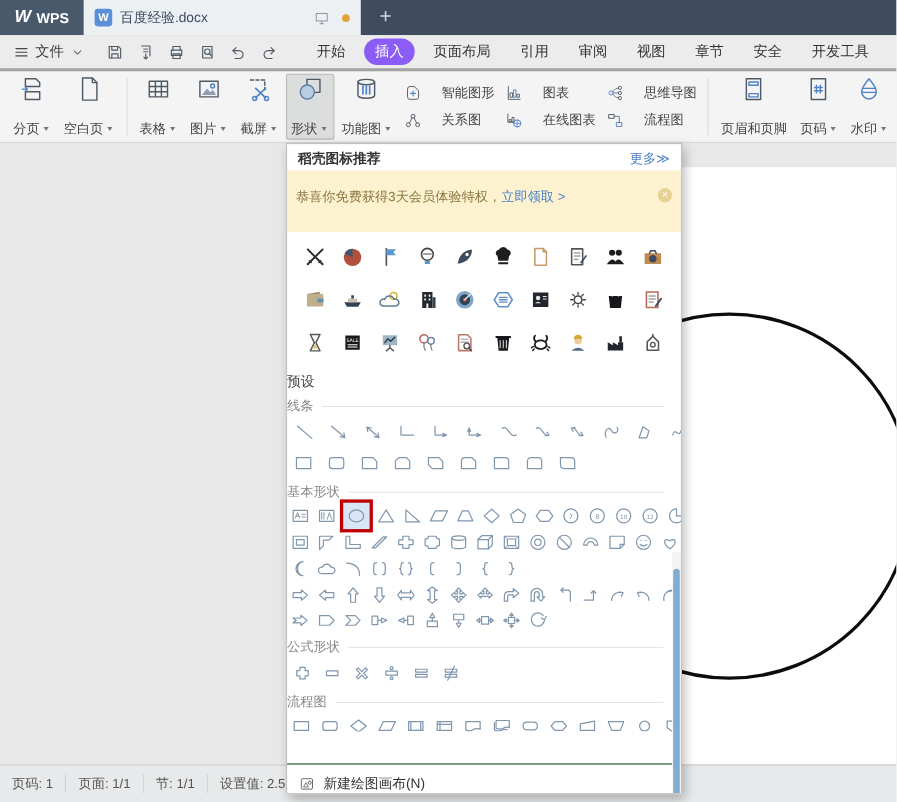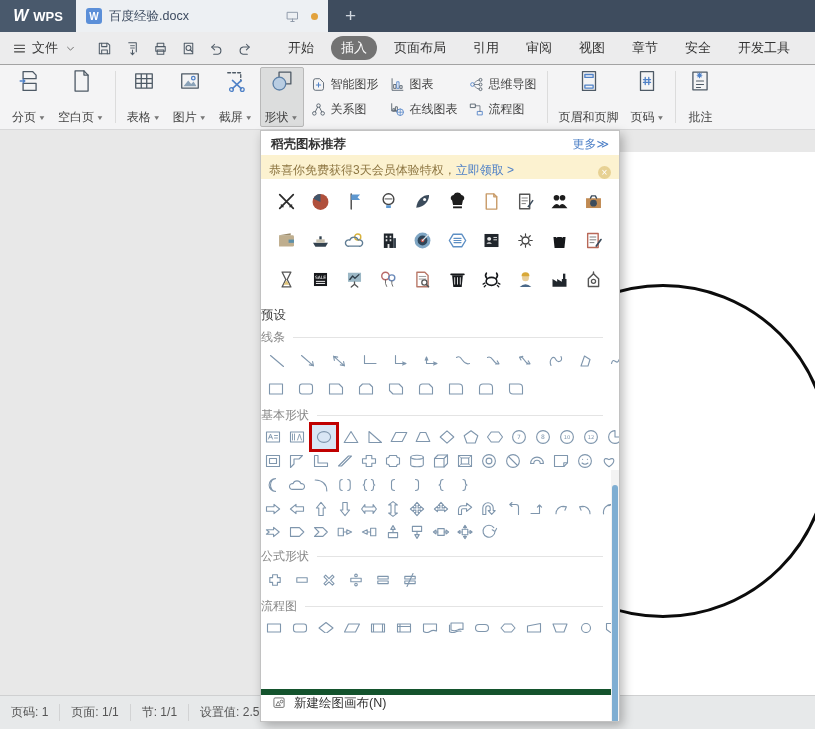--- a/index.html
+++ b/index.html
@@ -9,69 +9,69 @@
 
 .titlebar{position:absolute;left:0;top:0;width:815px;height:32px;background:#3e4c5e;display:flex;align-items:stretch;z-index:3}
 .brand{width:76px;background:#49596c;color:#fff;display:flex;align-items:center;justify-content:center;gap:5px;font-weight:bold;font-size:13px}
 .brand .w{font-style:italic;font-size:16px}
 .doctab{width:232px;background:#edf0f3;display:flex;align-items:center;padding:0 10px;gap:7px}
 .docicon{width:16px;height:16px;border-radius:3px;background:#5b8fd8;color:#fff;font-size:10px;font-weight:bold;display:flex;align-items:center;justify-content:center}
 .doctitle{color:#3d4b60;font-size:12.5px;flex:1;white-space:nowrap;overflow:hidden}
 .dot{width:7px;height:7px;border-radius:50%;background:#e2a23c;margin-left:4px}
 .newtab{color:#cfd6de;font-size:19px;padding:0 17px;display:flex;align-items:center}
 
-.menubar{position:absolute;top:32px;left:0;width:815px;height:33px;background:#ececed;display:flex;align-items:center;border-bottom:1px solid #a3a3a3;z-index:3;box-sizing:border-box}
+.menubar{position:absolute;top:32px;left:0;width:815px;height:33px;background:#ececed;display:flex;align-items:center;border-bottom:3px solid #a3a3a3;z-index:3;box-sizing:border-box}
 .filebtn{display:flex;align-items:center;gap:5px;padding:0 6px 0 12px;color:#3a3a3a;font-size:13px;white-space:nowrap}
 .qicons{display:flex;align-items:center;gap:11px;padding:0 12px}
 .menutabs{display:flex;align-items:center;gap:7px;margin-left:2px;white-space:nowrap}
 .mtab{padding:3px 10px;font-size:13px;color:#333;border-radius:12px}
-.mtab.active{background:#737373;color:#fff}
+.mtab.active{background:#8b5cf6;color:#fff}
 
 .ribbon{position:absolute;top:65px;left:0;width:815px;height:65px;background:#f4f4f5;border-bottom:1px solid #d8d8d9;display:flex;align-items:center;padding-left:6px;box-sizing:border-box;z-index:3;white-space:nowrap}
 .rbtn{display:flex;flex-direction:column;align-items:center;justify-content:space-between;height:58px;padding:0 4px;border:1px solid transparent;border-radius:2px;margin:0 1px}
 .rbtn.pressed{background:#dcdddd;border-color:#b9b9b9}
 .rbtn .lbl,.sbtn .lbl{font-size:12px;color:#444;margin-top:1px;display:flex;align-items:center;gap:2px}
 .caret{font-size:8px;color:#777;transform:scaleY(.8)}
 .rdiv{width:1px;height:52px;background:#dcdcdc;margin:0 5px;flex:none}
 .scol{display:flex;flex-direction:column;justify-content:center;gap:3px;height:58px;margin:0 3px}
-.sbtn{display:flex;align-items:center;gap:4px;font-size:12px;color:#444;height:22px;padding:0 2px}
+.sbtn{display:flex;align-items:center;gap:17px;font-size:12px;color:#444;height:22px;padding:0 2px}
 
 .docarea{position:absolute;top:130px;left:0;width:815px;height:565px;background:#e8e8e8;overflow:hidden;z-index:1}
 .page{position:absolute;left:300px;top:22px;width:560px;height:543px;background:#fff}
 .circle{position:absolute;left:496px;top:154px;width:334px;height:334px;border:3px solid #0c0c0c;border-radius:50%;box-sizing:border-box}
 
 .statusbar{position:absolute;left:0;top:695px;width:815px;height:34px;background:#e7e9ea;border-top:1px solid #cfd0d1;display:flex;align-items:center;color:#555;z-index:2;box-sizing:border-box}
 .sitem{padding:0 11px;font-size:12px;white-space:nowrap}
 .sitem+.sitem{border-left:1px solid #d2d3d4}
 
 .panel{position:absolute;left:260px;top:130px;width:360px;height:592px;background:#fff;border:1px solid #c2c2c2;box-shadow:3px 4px 10px rgba(0,0,0,.28);z-index:10;box-sizing:border-box;overflow:hidden;display:flex;flex-direction:column}
 .phead{display:flex;justify-content:space-between;align-items:center;height:22px;padding:2px 10px 0;flex:none}
 .ptitle{font-weight:bold;color:#333;font-size:12.5px}
 .pmore{color:#4f81c7;font-size:12px}
-.pbanner{height:24px;background:#fcf2d0;display:flex;align-items:flex-end;padding:0 8px;flex:none}
+.pbanner{height:24px;background:#fcf2d0;display:flex;align-items:flex-start;padding:16px 8px;flex:none}
 .pbtext{color:#8d7642;font-size:12px}
 .pbact{color:#4f81c7;font-size:12px;}
 .pbclose{margin-left:auto;width:13px;height:13px;border-radius:50%;background:#e7d193;color:#fff;font-size:10px;line-height:13px;text-align:center}
 .picons{display:grid;grid-template-columns:repeat(10,1fr);padding:3px 8px 1px;flex:none}
 .picon{height:39px;display:flex;align-items:center;justify-content:center}
 .pbody{flex:1;position:relative}
 .preset{font-size:12.5px;color:#444;margin-top:6px;height:18px;line-height:18px}
 .sectlab{display:flex;align-items:center;height:20px;margin-top:3px}
 .sectlab span{color:#888;font-size:12px}
 .sectlab i{flex:1;height:1px;background:#e4e4e4;margin:0 16px 0 8px}
 .srow{display:flex;flex-wrap:nowrap;align-items:center}
 .cell{width:24px;height:23px;display:flex;align-items:center;justify-content:center;flex:none}
 .s0 .cell{width:31px;height:28px}
 .s1 .cell{width:30px;height:27px}
 .s2 .cell{height:24px}
 .s4 .cell{width:27px;height:27px}
 .s5 .srow{height:17px;overflow:hidden}
 .s5 .cell{width:26px;height:24px;align-self:flex-start}
 .cell.sel{background:#d9e6f5;box-shadow:0 0 0 3px #c00000;margin:0 3px}
-.pfoot{border-top:6px solid #14532d;height:26px;display:flex;align-items:flex-start;gap:7px;padding:0 10px;flex:none;margin-top:auto}
+.pfoot{border-top:1px solid #14532d;height:26px;display:flex;align-items:flex-end;gap:7px;padding:0 10px;flex:none;margin-top:auto}
 .pfoot span{font-size:12.5px;color:#333}
 .pscroll{position:absolute;right:0;top:170px;width:8px;height:396px;background:#f3f3f3}
 .pthumb{position:absolute;left:1px;top:15px;width:6px;height:300px;border-radius:3px;background:#7faed2}
 </style>
 </head>
 <body>
 
 <div class="titlebar">
   <div class="brand">
       <span class="w">W</span>
@@ -214,20 +214,30 @@
     <div class="rbtn pressed">
       <span>
         <svg width="26" height="26" viewBox="0 0 22 22">
           <path d="M8.5 3.5 H18.5 V13.5 H8.5 Z" fill="none" stroke="#4e5a66" stroke-width="1.1" stroke-linecap="round" stroke-linejoin="round"></path>
           <circle cx="8.8" cy="13.2" r="5.4" fill="#b9cde2"></circle>
           <circle cx="8.8" cy="13.2" r="5.4" fill="none" stroke="#5b7fa6" stroke-width="1.1"></circle>
         </svg>
       </span>
       <span class="lbl">形状<span class="caret">▼</span></span>
     </div>
+    <div class="rbtn">
+      <span>
+        <svg width="26" height="26" viewBox="0 0 22 22">
+          <ellipse cx="11" cy="5.6" rx="6.4" ry="2.1" fill="none" stroke="#4e5a66" stroke-width="1.1"></ellipse>
+          <path d="M4.6 5.6 V16 A6.4 2.1 0 0 0 17.4 16 V5.6" fill="none" stroke="#4e5a66" stroke-width="1.1" stroke-linecap="round" stroke-linejoin="round"></path>
+          <path d="M8.4 8.6 V14.6 M11 8.6 V14.6 M13.6 8.6 V14.6" fill="none" stroke="#4f81c7" stroke-width="1.3" stroke-linecap="round" stroke-linejoin="round"></path>
+        </svg>
+      </span>
+      <span class="lbl">功能图<span class="caret">▼</span></span>
+    </div>
     <div class="scol">
       <div class="sbtn">
         <span>
           <svg width="17" height="17" viewBox="0 0 22 22">
             <path d="M4.5 6 Q4.5 3.5 7 3.5 H12.5 L17.5 8.5 V16 Q17.5 18.5 15 18.5 H7 Q4.5 18.5 4.5 16 Z" fill="none" stroke="#4e5a66" stroke-width="1.1" stroke-linecap="round" stroke-linejoin="round"></path>
             <path d="M8.2 11.5 H13.8 M11 8.7 V14.3" fill="none" stroke="#4f81c7" stroke-width="1.3" stroke-linecap="round" stroke-linejoin="round"></path>
           </svg>
         </span>
         <span>智能图形</span>
       </div>
@@ -302,20 +312,29 @@
       <span class="lbl">页眉和页脚</span>
     </div>
     <div class="rbtn">
       <span>
         <svg width="26" height="26" viewBox="0 0 22 22">
           <path d="M5.5 3 H16.5 V19 H5.5 Z" fill="none" stroke="#4e5a66" stroke-width="1.1" stroke-linecap="round" stroke-linejoin="round"></path>
           <path d="M9.5 8 V14 M12.5 8 V14 M8 9.8 H14 M8 12.2 H14" fill="none" stroke="#4f81c7" stroke-width="1.1" stroke-linecap="round" stroke-linejoin="round"></path>
         </svg>
       </span>
       <span class="lbl">页码<span class="caret">▼</span></span>
+    </div>
+    <div class="rbtn">
+      <span>
+        <svg width="26" height="26" viewBox="0 0 22 22">
+          <path d="M11 3 Q16.6 9.6 16.6 13 A5.6 5.6 0 0 1 5.4 13 Q5.4 9.6 11 3 Z" fill="none" stroke="#4f81c7" stroke-width="1.1" stroke-linecap="round" stroke-linejoin="round"></path>
+          <path d="M6.5 10.5 H15.5 M6 13.5 H16" fill="none" stroke="#4f81c7" stroke-width="1" stroke-linecap="round" stroke-linejoin="round"></path>
+        </svg>
+      </span>
+      <span class="lbl">水印<span class="caret">▼</span></span>
     </div>
     <div class="rdiv"></div>
     <div class="rbtn">
       <span>
         <svg width="26" height="26" viewBox="0 0 22 22">
           <path d="M5 3.5 H17 V18.5 H5 Z" fill="none" stroke="#4e5a66" stroke-width="1.1" stroke-linecap="round" stroke-linejoin="round"></path>
           <path d="M9.2 4.8 L12 7.6 M12 4.8 L9.2 7.6 M10.6 4.2 V8.2 M8.6 6.2 H12.6" fill="none" stroke="#4f81c7" stroke-width="0.9" stroke-linecap="round" stroke-linejoin="round"></path>
           <path d="M8 11 H14 M8 14 H14 M8 16.5 H11.5" fill="none" stroke="#4e5a66" stroke-width="0.9" stroke-linecap="round" stroke-linejoin="round"></path>
         </svg>
       </span>

